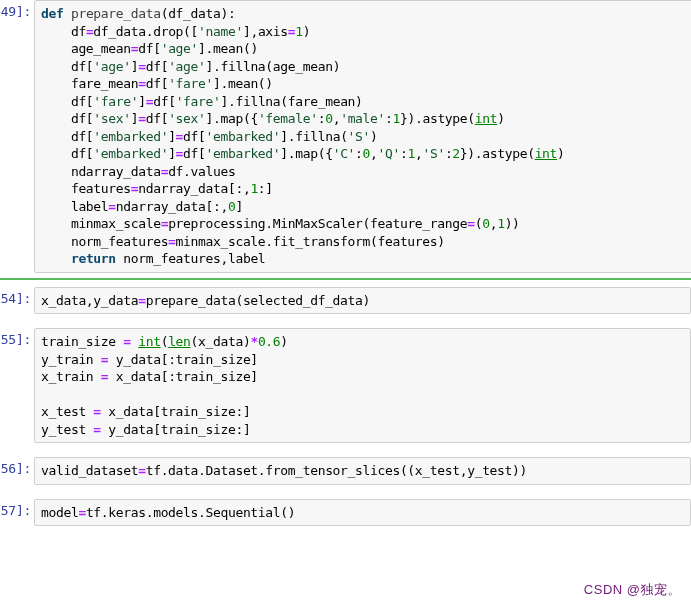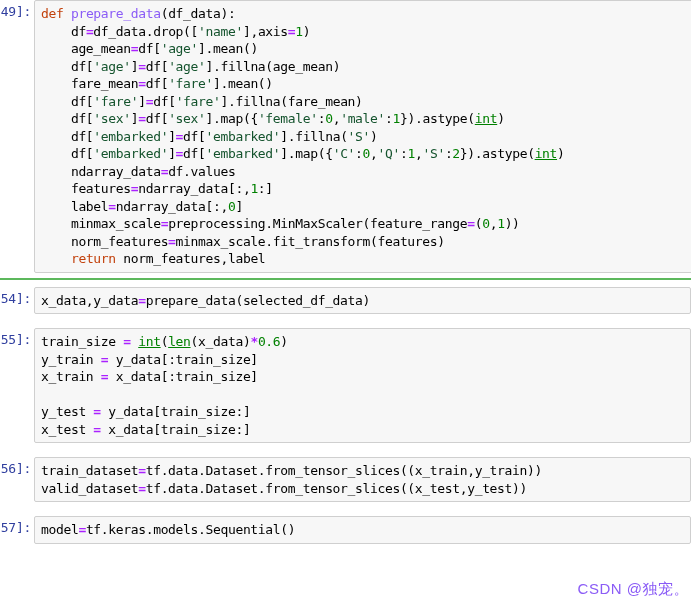--- a/index.html
+++ b/index.html
@@ -69,42 +69,42 @@
     font-family: "DejaVu Sans Mono", "Liberation Mono", monospace;
     font-size: 13px;
     line-height: 17.5px;
     color: #000000;
     white-space: pre;
     letter-spacing: -0.35px;
     background: transparent;
   }
 
   
-  .k  { color: #c2410c; font-weight: normal; }   
-  .nf { color: #8b5cf6; }                      
+  .k  { color: #0c4a6e; font-weight: bold; }   
+  .nf { color: #404040; }                      
   .s  { color: #14532d; }                      
   .mi { color: #008000; }                      
   .o  { color: #AA22FF; font-weight: bold; }   
   .nb { color: #008000; text-decoration: underline; }
   .cell-gap-md { height: 14px; }
 
   .separator {
     height: 0;
     border-top: 2px solid #5cb85c;
     margin: 5px 0 7px 0;
     width: 100%;
   }
 
   .watermark {
     position: absolute;
-    right: 2px;
+    right: 10px;
     bottom: 9px;
     font-family: "Liberation Sans", "DejaVu Sans", sans-serif;
-    font-size: 15px;
-    color: #8b5cf6;
+    font-size: 13px;
+    color: #701a75;
     letter-spacing: 0.5px;
     user-select: none;
     pointer-events: none;
   }
 </style>
 </head>
 <body>
 
 <div id="notebook">
 
@@ -140,31 +140,30 @@
 
   <div class="cell-gap-md"></div>
 
   <div class="cell">
     <div class="prompt"><span>[55]:</span></div>
     <div class="input-area">
       <pre class="code">train_size <span class="o">=</span> <span class="nb">int</span>(<span class="nb">len</span>(x_data)<span class="o">*</span><span class="mi">0.6</span>)</pre>
       <pre class="code">y_train <span class="o">=</span> y_data[:train_size]</pre>
       <pre class="code">x_train <span class="o">=</span> x_data[:train_size]</pre>
       <pre class="code"> </pre>
+      <pre class="code">x_test <span class="o">=</span> x_data[train_size:]</pre>
       <pre class="code">y_test <span class="o">=</span> y_data[train_size:]</pre>
-      <pre class="code">x_test <span class="o">=</span> x_data[train_size:]</pre>
     </div>
   </div>
 
   <div class="cell-gap-md"></div>
 
   <div class="cell">
     <div class="prompt"><span>[56]:</span></div>
     <div class="input-area">
-      <pre class="code">train_dataset<span class="o">=</span>tf.data.Dataset.from_tensor_slices((x_train,y_train))</pre>
       <pre class="code">valid_dataset<span class="o">=</span>tf.data.Dataset.from_tensor_slices((x_test,y_test))</pre>
     </div>
   </div>
 
   <div class="cell-gap-md"></div>
 
   <div class="cell">
     <div class="prompt"><span>[57]:</span></div>
     <div class="input-area">
       <pre class="code">model<span class="o">=</span>tf.keras.models.Sequential()</pre>

